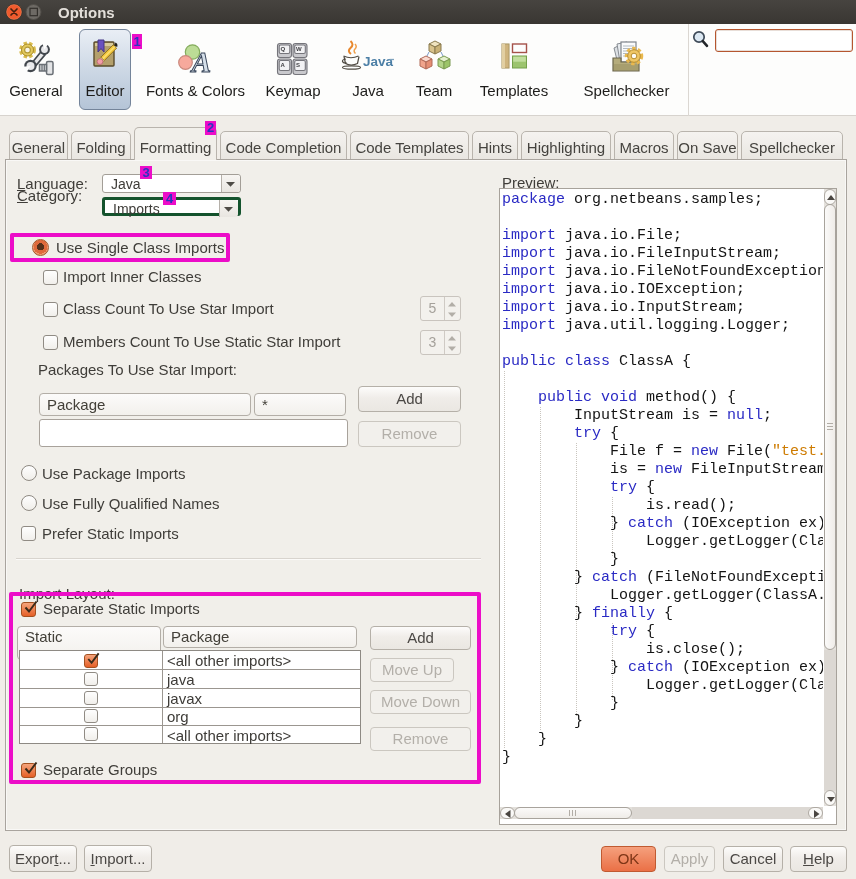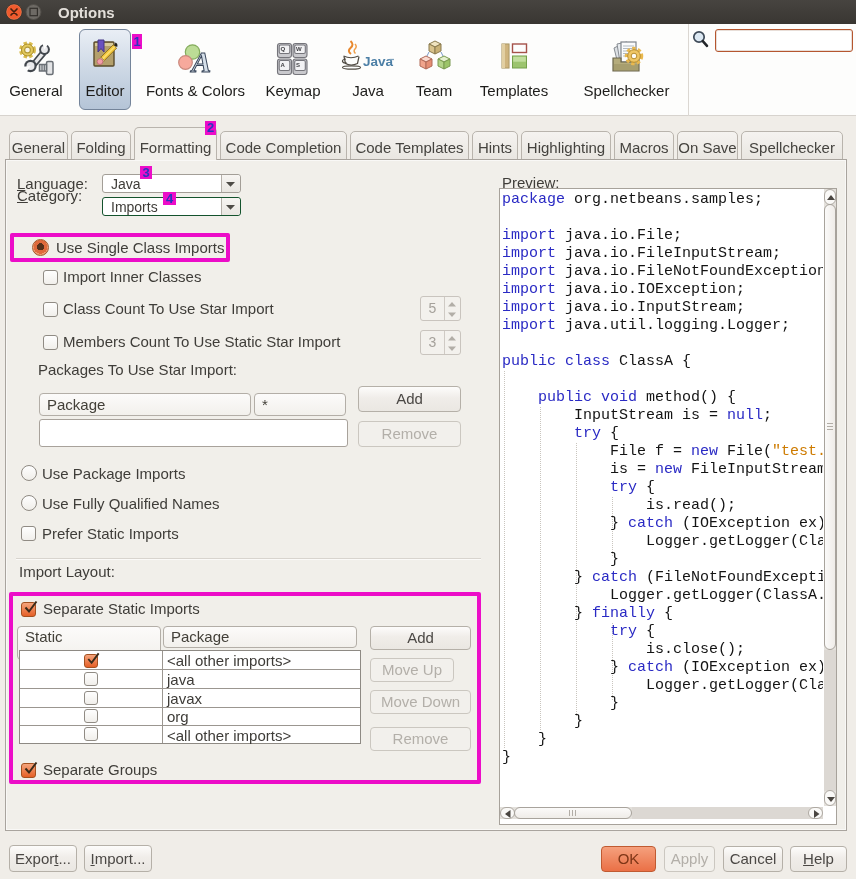--- a/index.html
+++ b/index.html
@@ -181,21 +181,21 @@
 <div class="lbl" style="left:17px;top:176px"><u>L</u>anguage:</div>
 <div class="lbl" style="left:17px;top:188px"><u>C</u>ategory:</div>
 
 <div class="abs" style="left:102px;top:174px;width:139px;height:19px;background:#fff;border:1px solid #A39E97;border-radius:3px">
   <div class="abs" style="right:0;top:0;width:19px;height:17px;background:linear-gradient(#F7F5F2,#E9E6E1);border-left:1px solid #B5B0A9;border-radius:0 3px 3px 0"></div>
   <svg class="abs" style="right:5px;top:7px" width="9" height="5">
       <polygon points="0,0 9,0 4.5,4.8" fill="#4E4B46"></polygon>
     </svg>
   <div class="abs" style="left:8px;top:1px;font-size:14px;line-height:16px;color:#3E3C38">Java</div>
 </div>
-<div class="abs" style="left:102px;top:197px;width:139px;height:19px;background:#fff;border:1px solid #14532d;border-radius:3px">
+<div class="abs" style="left:102px;top:197px;width:139px;height:19px;background:#fff;border:3px solid #14532d;border-radius:3px">
   <div class="abs" style="right:0;top:0;width:19px;height:17px;background:linear-gradient(#F7F5F2,#E9E6E1);border-left:1px solid #B5B0A9;border-radius:0 3px 3px 0"></div>
   <svg class="abs" style="right:5px;top:7px" width="9" height="5">
       <polygon points="0,0 9,0 4.5,4.8" fill="#4E4B46"></polygon>
     </svg>
   <div class="abs" style="left:8px;top:1px;font-size:14px;line-height:16px;color:#3E3C38">Imports</div>
 </div>
 
 <div class="mag" style="left:10px;top:233px;width:220px;height:29px;border-radius:2px"></div>
 <div class="radio" style="left:32px;top:239px;width:17px;height:17px;border-color:#A05A2E;background:radial-gradient(circle at 50% 46%, #53301A 0 3.6px, #DE6A3C 3.6px 6.8px, #EF9A6D 6.8px 8.5px)"></div>
 <div class="lbl" style="left:56px;top:240px">Use Single Class Imports</div>
@@ -229,21 +229,21 @@
 <div class="tf" style="left:39px;top:419px;width:309px;height:28px"></div>
 <div class="btn dis" style="left:358px;top:421px;width:103px;height:26px;line-height:24px">Remove</div>
 
 <div class="radio" style="left:21px;top:465px;width:16px;height:16px"></div>
 <div class="lbl" style="left:42px;top:466px">Use Package Imports</div>
 <div class="radio" style="left:21px;top:495px;width:16px;height:16px"></div>
 <div class="lbl" style="left:42px;top:496px">Use Fully Qualified Names</div>
 <div class="cb" style="left:21px;top:526px"></div>
 <div class="lbl" style="left:42px;top:526px">Prefer Static Imports</div>
 <div class="abs" style="left:16px;top:558px;width:465px;height:2px;background:#D8D4CE;border-bottom:1px solid #FBFAF8"></div>
-<div class="lbl" style="left:19px;top:564px">Import Layout:</div>
+<div class="lbl" style="left:19px;top:586px">Import Layout:</div>
 
 <div class="mag" style="left:9px;top:592px;width:472px;height:192px;border-radius:2px"></div>
 <div class="cb on" style="left:21px;top:602px"></div>
 <svg class="abs" style="left:22px;top:599px;z-index:2" width="17" height="17" viewBox="0 0 17 17">
     <path d="M3.5 8.5 L7 12.5 L14.5 2.5" fill="none" stroke="#3A2A18" stroke-width="2"></path>
   </svg>
 <div class="lbl" style="left:43px;top:601px">Separate Static Imports</div>
 <div class="hdrbtn" style="left:17px;top:626px;width:144px;height:34px;line-height:20px">Static</div>
 <div class="hdrbtn" style="left:163px;top:626px;width:194px;height:22px;line-height:20px">Package</div>
 <div class="btn" style="left:370px;top:626px;width:101px;height:24px;line-height:22px">Add</div>

